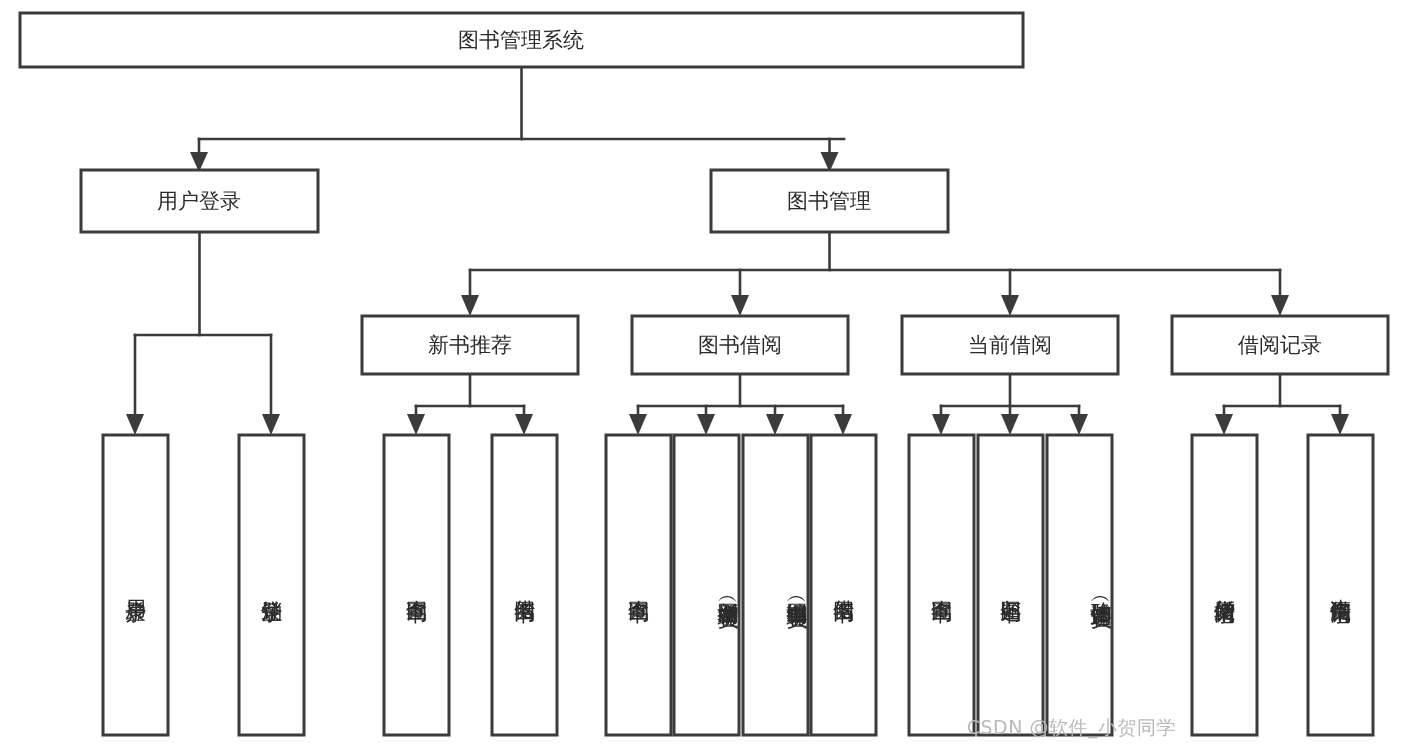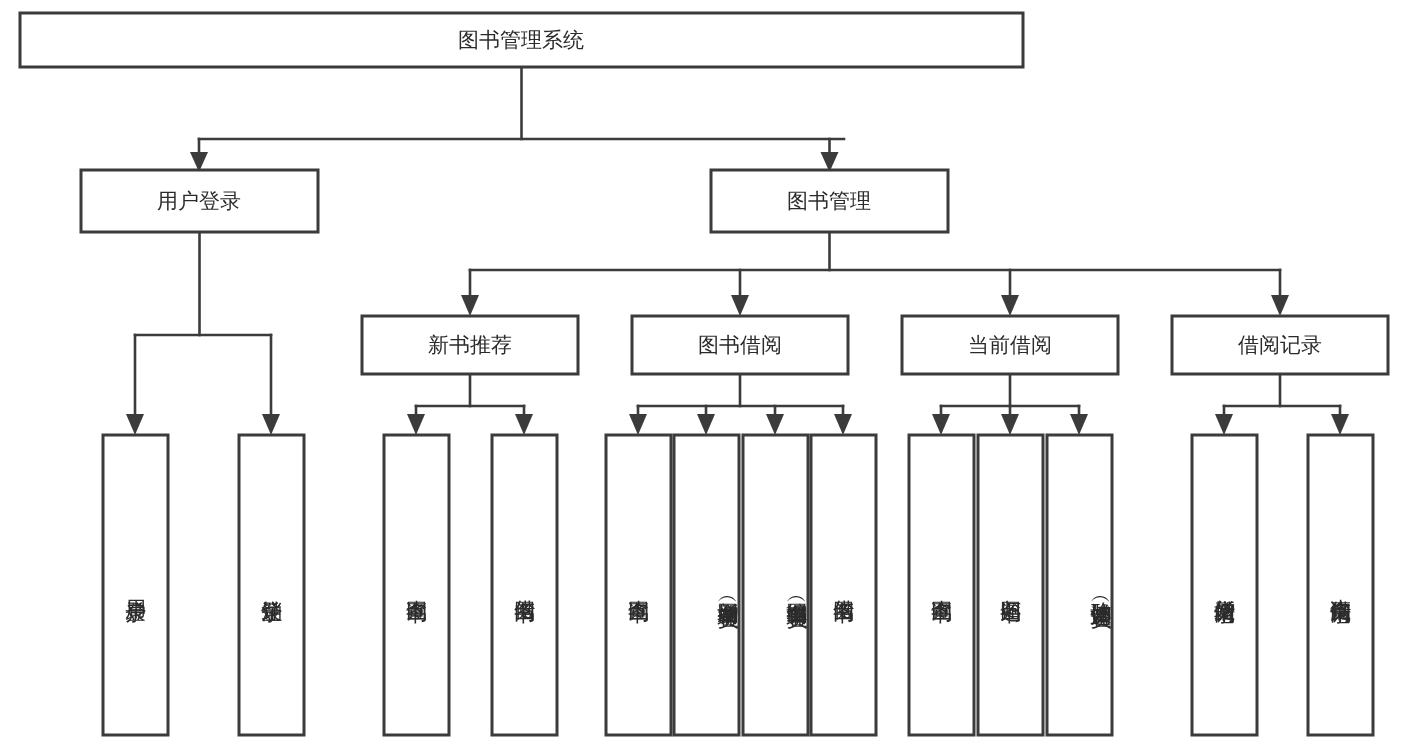--- a/index.html
+++ b/index.html
@@ -214,13 +214,14 @@
   <div class="vlabel" style="left:743px; top:443px; width:65px; height:292px;">编辑图书（管理员）</div>
   <div class="vlabel mid" style="left:811px; top:435px; width:65px; height:300px;">借阅图书</div>
 
   <div class="vlabel mid" style="left:909px; top:435px; width:65px; height:300px;">查询图书</div>
   <div class="vlabel mid" style="left:978px; top:435px; width:65px; height:300px;">归还图书</div>
   <div class="vlabel" style="left:1047px; top:443px; width:65px; height:292px;">确认归还（管理员）</div>
 
   <div class="vlabel mid" style="left:1192px; top:435px; width:65px; height:300px;">新增借阅记录</div>
   <div class="vlabel mid" style="left:1308px; top:435px; width:65px; height:300px;">查询借阅记录</div>
 
+  <div class="watermark">CSDN @软件_小贺同学</div>
 </div>
 
 </body></html>

